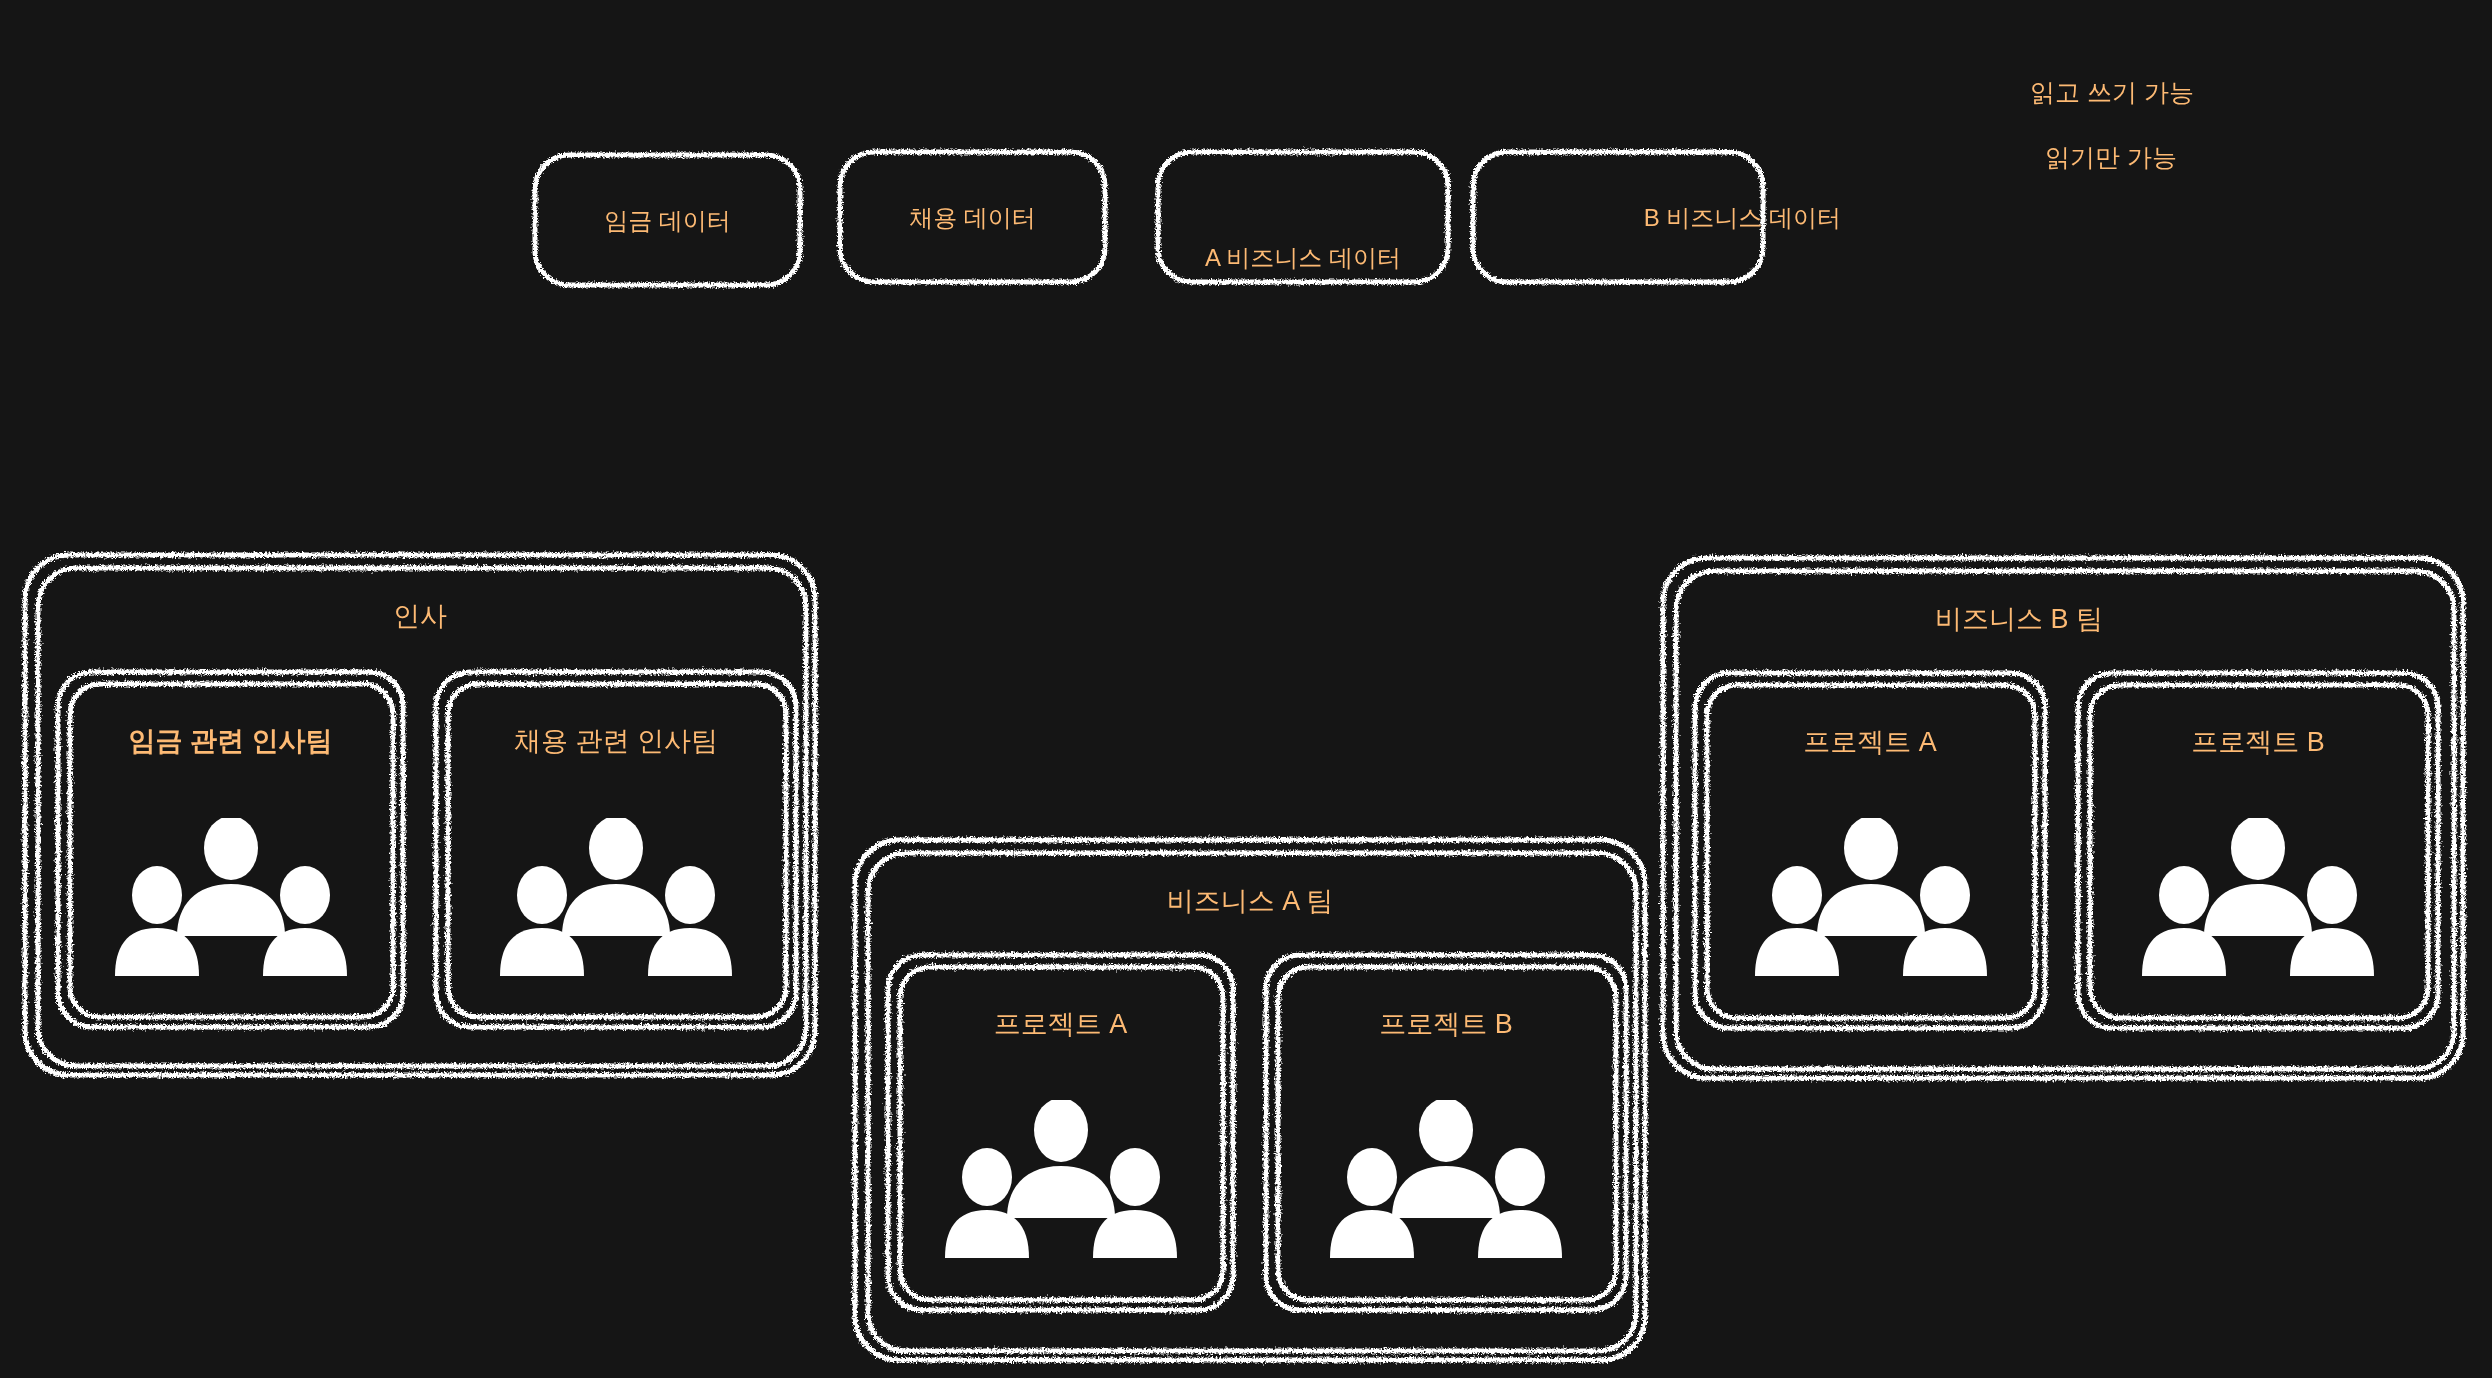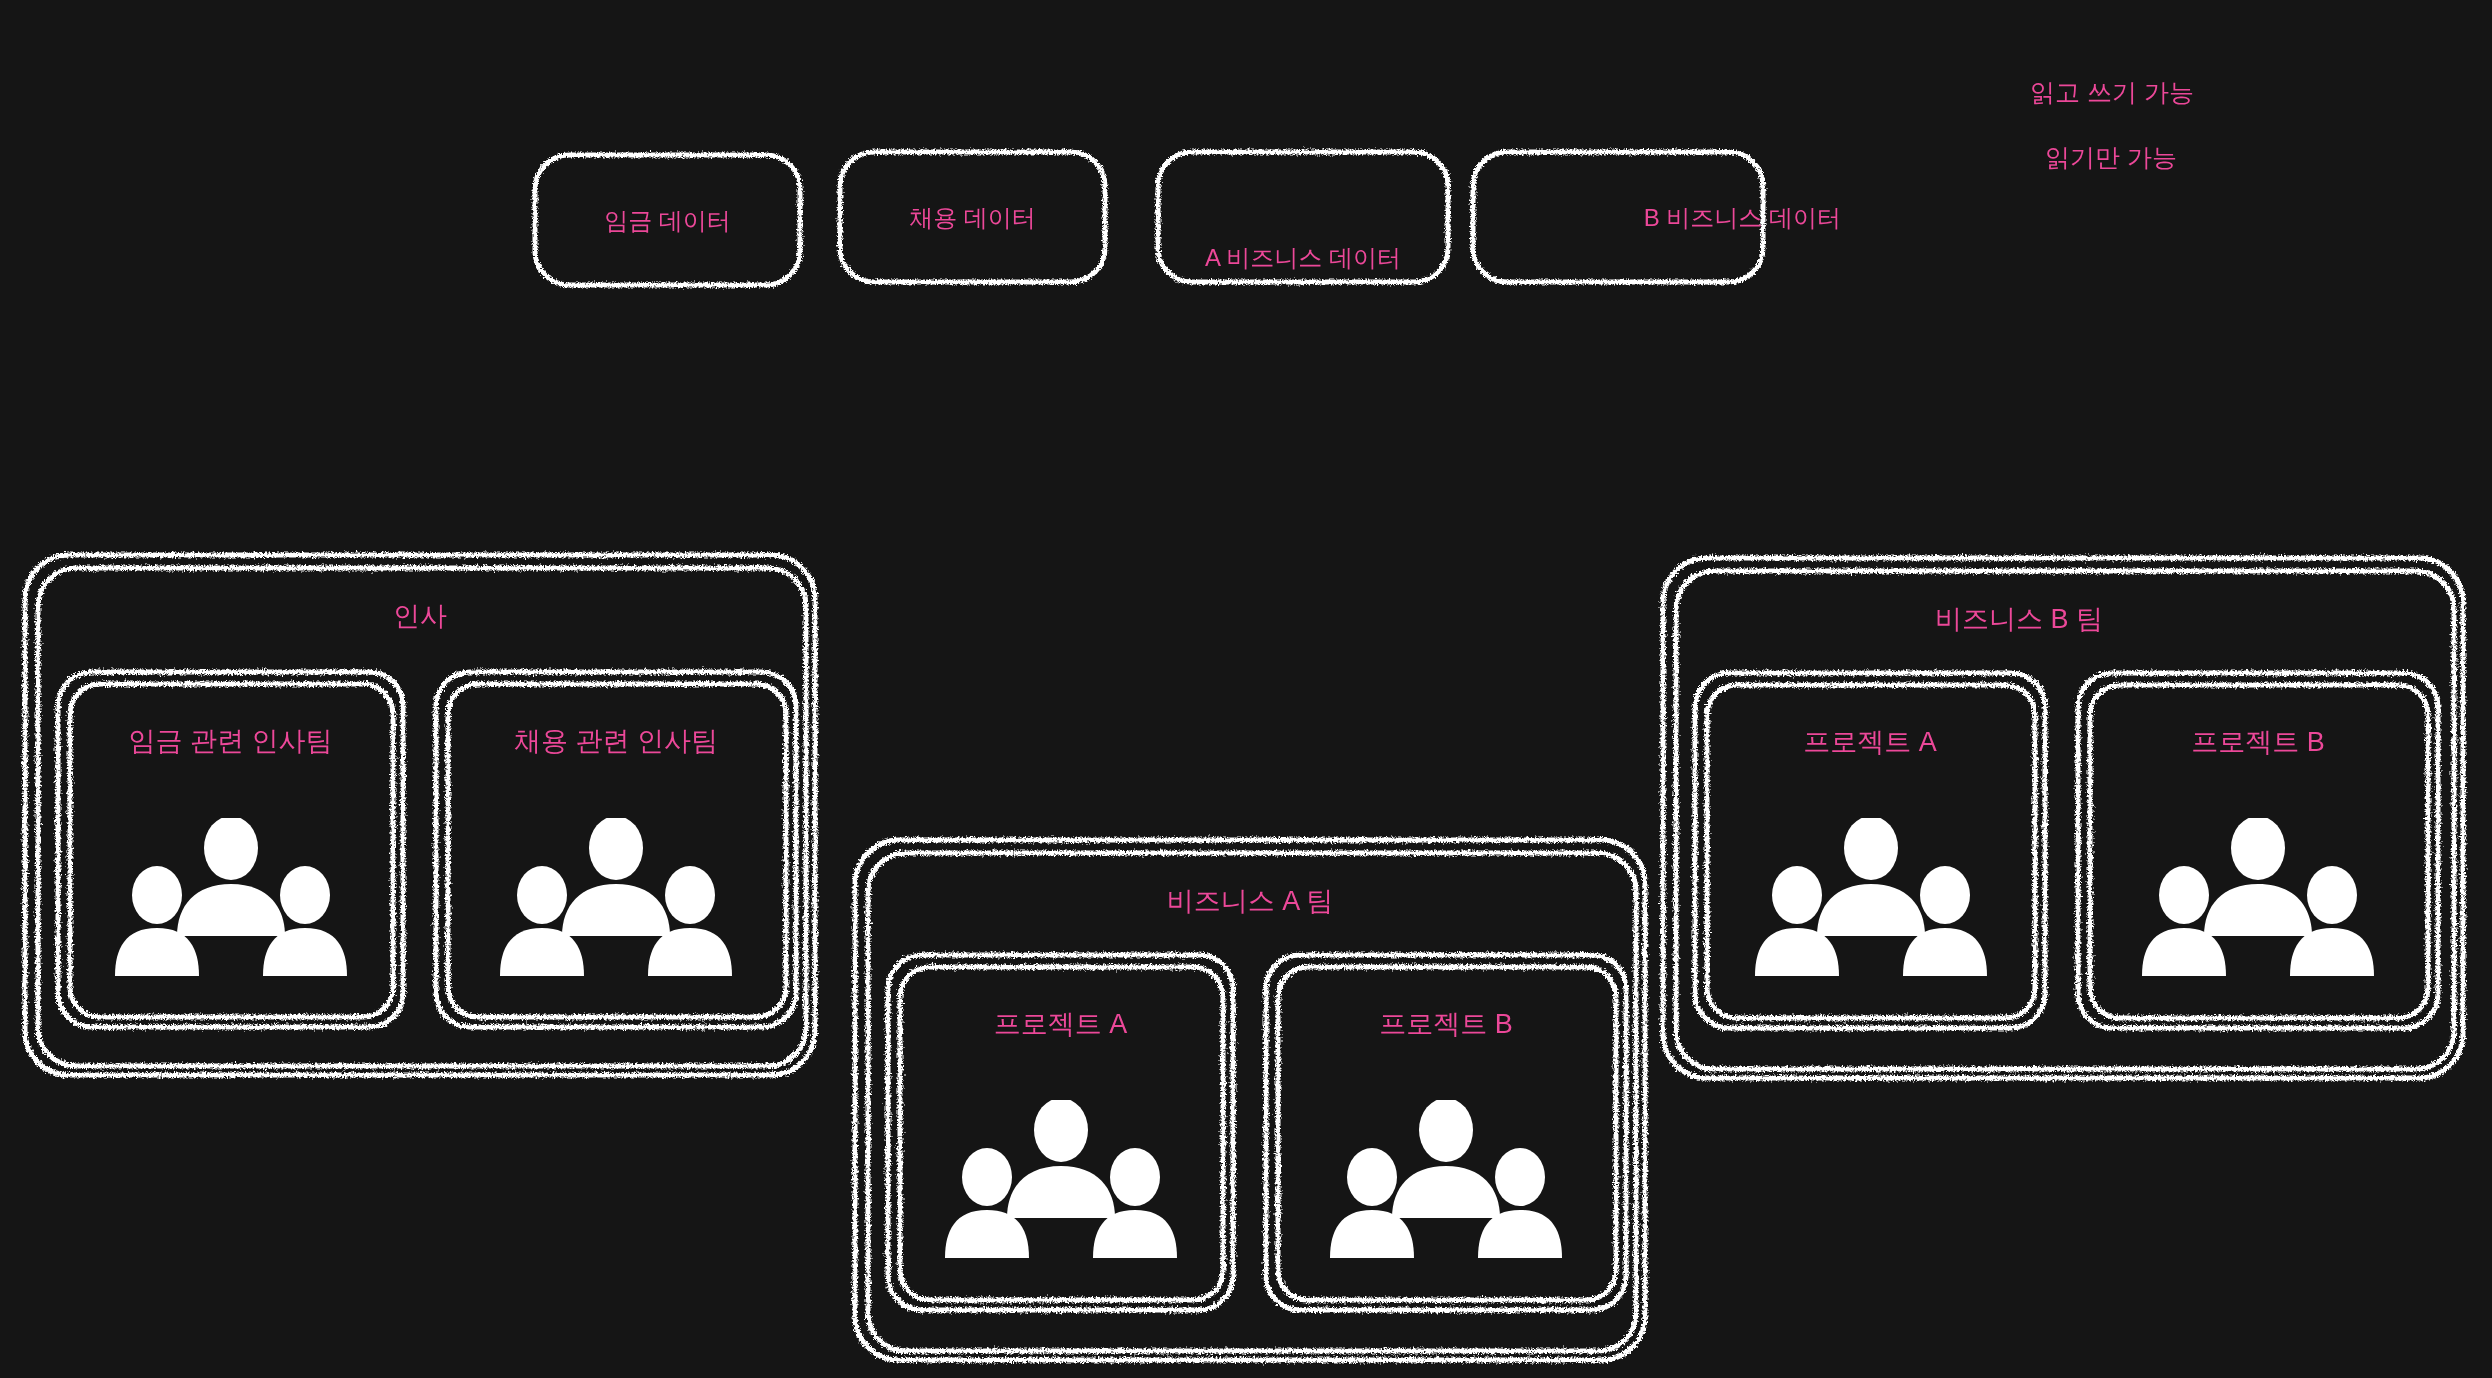--- a/index.html
+++ b/index.html
@@ -1,21 +1,21 @@
 <!DOCTYPE html>
 <html><head>
 <meta charset="utf-8">
 <title>Data Access Diagram</title>
 <style>
   html,body{margin:0;padding:0;background:#151515;}
   body{width:2492px;height:1378px;overflow:hidden;
        font-family:"Liberation Sans","DejaVu Sans",sans-serif;}
   #stage{position:relative;width:2492px;height:1378px;background:#151515;}
   svg#frames{z-index:2;}
-  .lbl{position:absolute;z-index:8;color:#ec4899;white-space:nowrap;
+  .lbl{position:absolute;z-index:8;color:#fdba74;white-space:nowrap;
        text-align:center;pointer-events:none;}
   .lbl.data{font-size:24px;}
   .lbl.group{font-size:27px;}
   .lbl.team{font-size:27px;}
   .lbl.proj{font-size:27px;}
   .lbl.legend{font-size:25px;}
 
   .people{position:absolute;z-index:7;}
   .people svg{display:block;}
 </style>
@@ -77,21 +77,21 @@
   
   <div class="lbl data" style="left:535px;top:205px;width:265px;">임금 데이터</div>
   <div class="lbl data" style="left:840px;top:202px;width:265px;">채용 데이터</div>
   <div class="lbl data" style="left:1158px;top:202px;width:290px;margin-top:40px;">A 비즈니스 데이터</div>
   <div class="lbl data" style="left:1551px;top:202px;width:290px;text-align:right;">B 비즈니스 데이터</div>
 
   <div class="lbl group" style="left:855px;top:883px;width:790px;">비즈니스 A 팀</div>
   <div class="lbl group" style="left:25px;top:598px;width:790px;">인사</div>
   <div class="lbl group" style="left:1619px;top:601px;width:800px;">비즈니스 B 팀</div>
 
-  <div class="lbl team" style="left:58px;top:723px;width:345px;">임금 관련 인사팀</div>
+  <div class="lbl team" style="left:58px;top:723px;width:345px;font-weight:bold;">임금 관련 인사팀</div>
   <div class="lbl team" style="left:436px;top:723px;width:360px;">채용 관련 인사팀</div>
   <div class="lbl proj" style="left:888px;top:1006px;width:345px;">프로젝트 A</div>
   <div class="lbl proj" style="left:1266px;top:1006px;width:360px;">프로젝트 B</div>
   <div class="lbl proj" style="left:1695px;top:724px;width:350px;">프로젝트 A</div>
   <div class="lbl proj" style="left:2078px;top:724px;width:360px;">프로젝트 B</div>
 
   <div class="lbl legend" style="left:2030px;top:76px;">읽고 쓰기 가능</div>
   <div class="lbl legend" style="left:2045px;top:141px;">읽기만 가능</div>
 
   

